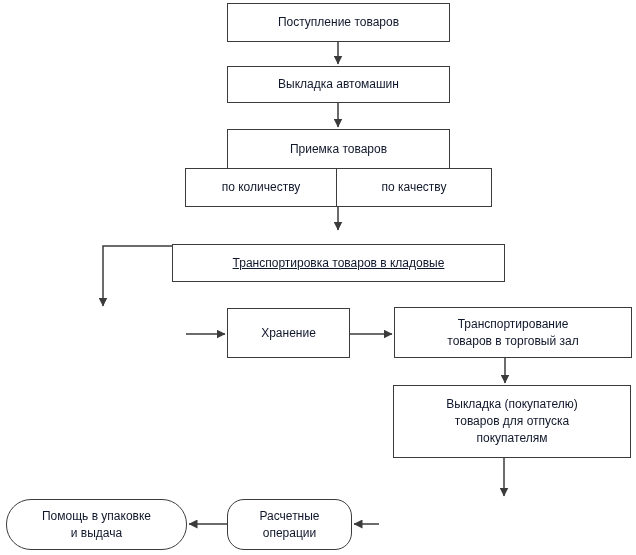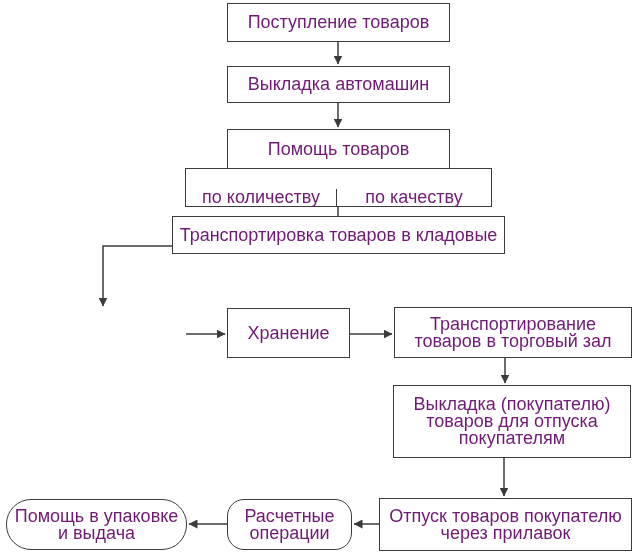--- a/index.html
+++ b/index.html
@@ -1,18 +1,18 @@
 <!DOCTYPE html>
 <html><head>
 <meta charset="utf-8">
 <style>
   html,body{margin:0;padding:0;background:#ffffff;}
   .canvas{
     position:relative;width:636px;height:555px;background:#ffffff;
-    font-family:"Liberation Sans",sans-serif;font-size:18px;line-height:17px;color:#701a75;
+    font-family:"Liberation Sans",sans-serif;font-size:12px;line-height:17px;color:#0f172a;
   }
   .connector-layer{position:absolute;left:0;top:0;width:636px;height:555px;}
   .connector-layer path{stroke:#3b3b3b;stroke-width:1.5;fill:none;}
   .connector-layer .head{fill:#3b3b3b;stroke:none;}
   .node{
     position:absolute;box-sizing:border-box;border:1.5px solid #3b3b3b;background:#ffffff;
     display:flex;align-items:center;justify-content:center;text-align:center;
     white-space:pre-line;padding:1px 4px;
   }
   .node--open-bottom{border-bottom:none;}
@@ -46,41 +46,39 @@
     <path d="M505 358 V383" marker-end="url(#arrow)"></path>
     <path d="M504 458 V496" marker-end="url(#arrow)"></path>
     <path d="M379 524 H354" marker-end="url(#arrow)"></path>
     <path d="M227 524 H189" marker-end="url(#arrow)"></path>
   </svg>
 
   <div class="node" style="left:227px;top:3px;width:223px;height:39px;">Поступление товаров</div>
 
   <div class="node" style="left:227px;top:66px;width:223px;height:37px;">Выкладка автомашин</div>
 
-  <div class="node node--open-bottom" style="left:227px;top:129px;width:223px;height:39px;">Помощь товаров</div>
+  <div class="node node--open-bottom" style="left:227px;top:129px;width:223px;height:39px;">Приемка товаров</div>
 
-  <div class="acceptance-row" style="left:185px;top:168px;width:307px;height:39px;align-items:flex-end;">
+  <div class="acceptance-row" style="left:185px;top:168px;width:307px;height:39px;">
     <div class="acceptance-cell acceptance-cell--left">по количеству</div>
     <div class="acceptance-cell acceptance-cell--right">по качеству</div>
   </div>
 
-  <div class="node" style="left:172px;top:216px;width:333px;height:38px;">Транспортировка товаров в кладовые</div>
+  <div class="node" style="left:172px;top:244px;width:333px;height:38px;text-decoration:underline;">Транспортировка товаров в кладовые</div>
 
 
   <div class="node" style="left:227px;top:308px;width:123px;height:50px;">Хранение</div>
 
   <div class="node" style="left:394px;top:307px;width:238px;height:51px;">Транспортирование
 товаров в торговый зал</div>
 
   <div class="node" style="left:393px;top:385px;width:238px;height:73px;">Выкладка (покупателю)
 товаров для отпуска
 покупателям</div>
 
-  <div class="node" style="left:379px;top:498px;width:253px;height:53px;">Отпуск товаров покупателю
-через прилавок</div>
 
   <div class="node" style="left:227px;top:499px;width:125px;height:51px;border-radius:17px;">Расчетные
 операции</div>
 
   <div class="node" style="left:6px;top:499px;width:181px;height:51px;border-radius:25px;">Помощь в упаковке
 и выдача</div>
 
 </div>
 
 </body></html>

